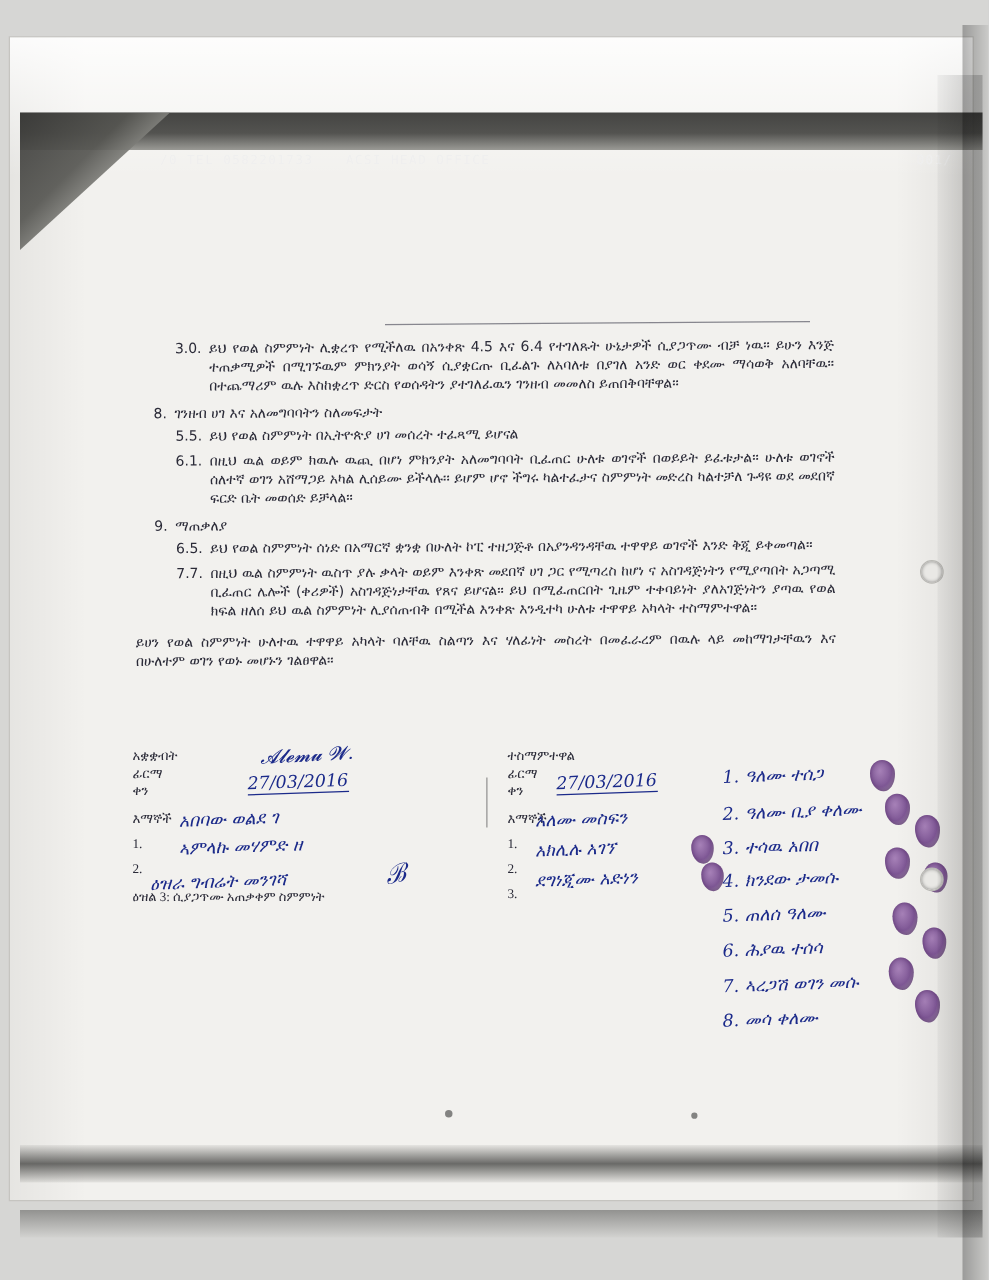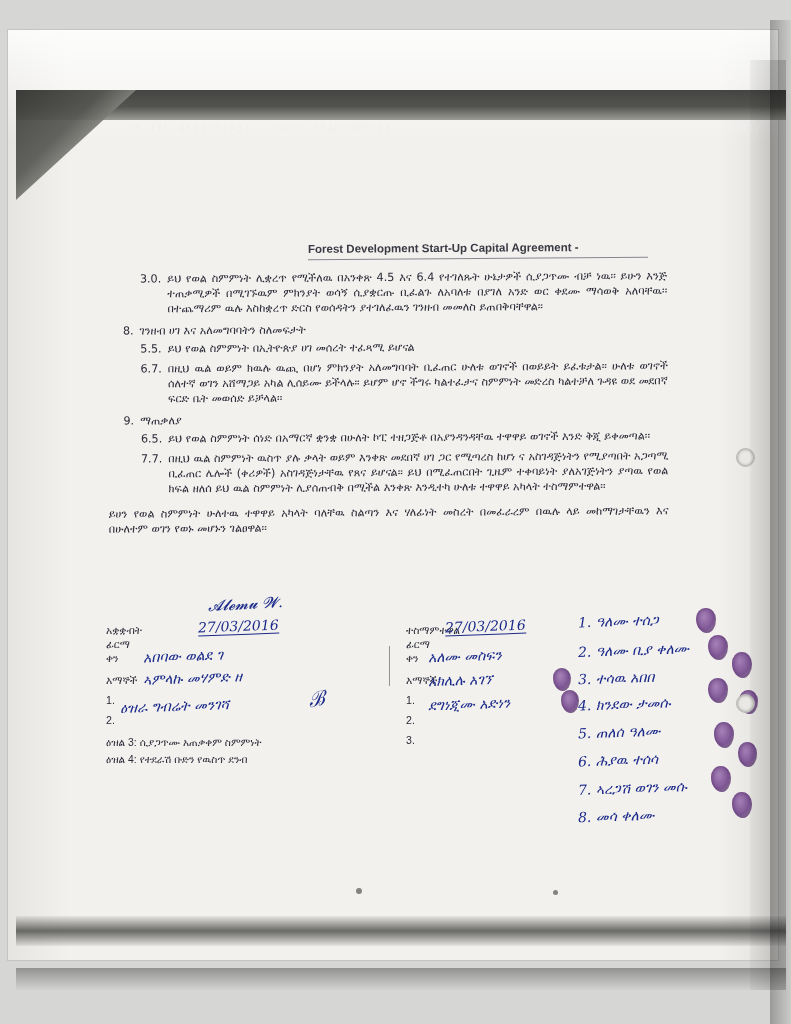--- a/index.html
+++ b/index.html
@@ -88,21 +88,21 @@
   .clause{display:flex;gap:6px;margin-bottom:5px;}
   .clause .num{flex:0 0 auto;min-width:26px;text-align:right;}
   .clause .txt{flex:1 1 auto;text-align:justify;}
   .lvl1{margin-left:0px;}
   .lvl2{margin-left:28px;}
   .head{margin-top:7px;margin-bottom:3px;}
   .para{margin-top:10px;text-align:justify;}
 
   
   .sig-area{position:absolute;left:98px;top:570px;width:580px;height:230px;
-    font-family:Liberation Sans, sans-serif;font-size:10.6px;color:#2b2b38;margin-top:24px;}
+    font-family:Liberation Serif, serif;font-size:10.6px;color:#2b2b38;}
   .sig-col{position:absolute;top:0;width:265px;}
   .sig-left{left:0;}
   .sig-right{left:300px;}
   .sig-line{height:14px;}
   .divider-v{position:absolute;left:283px;top:22px;width:1px;height:40px;background:#555;opacity:.6;}
 
   
   .hand{
     font-family:"DejaVu Serif",serif;
     color:#1b2a8a;
@@ -140,44 +140,41 @@
 
     <div class="top-dark-bar"></div>
     <div class="corner-fold"></div>
 
     <div class="fax-header">
       <span>/0 TEL  0582201733</span>
       <span>ACSI HEAD OFFICE</span>
       <span class="fh-right">001/</span>
     </div>
 
-    <div class="doc-title-row">
-      <span class="doc-title">Forest Development Start-Up Capital Agreement -</span>
-    </div>
     <div class="title-rule"></div>
 
     <div class="body">
 
       <div class="clause lvl2">
         <span class="num">3.0.</span>
         <span class="txt">ይህ የወል ስምምነት ሊቋረጥ የሚችለዉ በአንቀጽ 4.5 እና 6.4 የተገለጹት ሁኔታዎች ሲያጋጥሙ ብቻ ነዉ፡፡ ይሁን እንጅ ተጠቃሚዎች በሚገኙዉም ምክንያት ወሳኝ ሲያቋርጡ ቢፈልጉ ለአባለቱ በያገለ አንድ ወር ቀደሙ ማሳወቅ አለባቸዉ፡፡ በተጨማሪም ዉሉ እስከቋረጥ ድርስ የወሰዳትን ያተገለፈዉን ገንዘብ መመለስ ይጠበቅባቸዋል፡፡</span>
       </div>
 
       <div class="clause lvl1 head">
         <span class="num">8.</span>
         <span class="txt">ገንዘብ ሀገ እና አለመግባባትን ስለመፍታት</span>
       </div>
 
       <div class="clause lvl2">
         <span class="num">5.5.</span>
         <span class="txt">ይህ የወል ስምምነት በኢትዮጵያ ሀገ መሰረት ተፈጻሚ ይሆናል</span>
       </div>
 
       <div class="clause lvl2">
-        <span class="num">6.7.</span>
+        <span class="num">6.1.</span>
         <span class="txt">በዚህ ዉል ወይም ክዉሉ ዉጪ በሆነ ምክንያት አለመግባባት ቢፈጠር ሁለቱ ወገኖች በወይይት ይፈቱታል፡፡ ሁለቱ ወገኖች ሰለተኛ ወገን አሸማጋይ አካል ሊሰይሙ ይችላሉ፡፡ ይሆም ሆኖ ችግሩ ካልተፈታና ስምምነት መድረስ ካልተቻለ ጉዳዩ ወደ መደበኛ ፍርድ ቤት መወሰድ ይቻላል፡፡</span>
       </div>
 
       <div class="clause lvl1 head">
         <span class="num">9.</span>
         <span class="txt">ማጠቃለያ</span>
       </div>
 
       <div class="clause lvl2">
         <span class="num">6.5.</span>
@@ -201,21 +198,20 @@
         <div class="sig-line">ፊርማ</div>
         <div class="sig-line">
           <span>ቀን</span>
         </div>
         <div class="sig-line" style="margin-top:8px">እማኞች</div>
         <div class="sig-line" style="margin-top:6px">1.</div>
         <div class="sig-line" style="margin-top:6px">2.</div>
 
         <div class="printed-list">
           <div>ዕዝል 3: ሲያጋጥሙ አጠቃቀም ስምምነት</div>
-          <div>ዕዝል 4: የተደራሽ ቡድን የዉስጥ ደንብ</div>
         </div>
       </div>
 
       <div class="sig-col sig-right">
         <div class="sig-line">ተስማምተዋል</div>
         <div class="sig-line">ፊርማ</div>
         <div class="sig-line">
           <span>ቀን</span>
         </div>
         <div class="sig-line" style="margin-top:8px">እማኞች</div>

